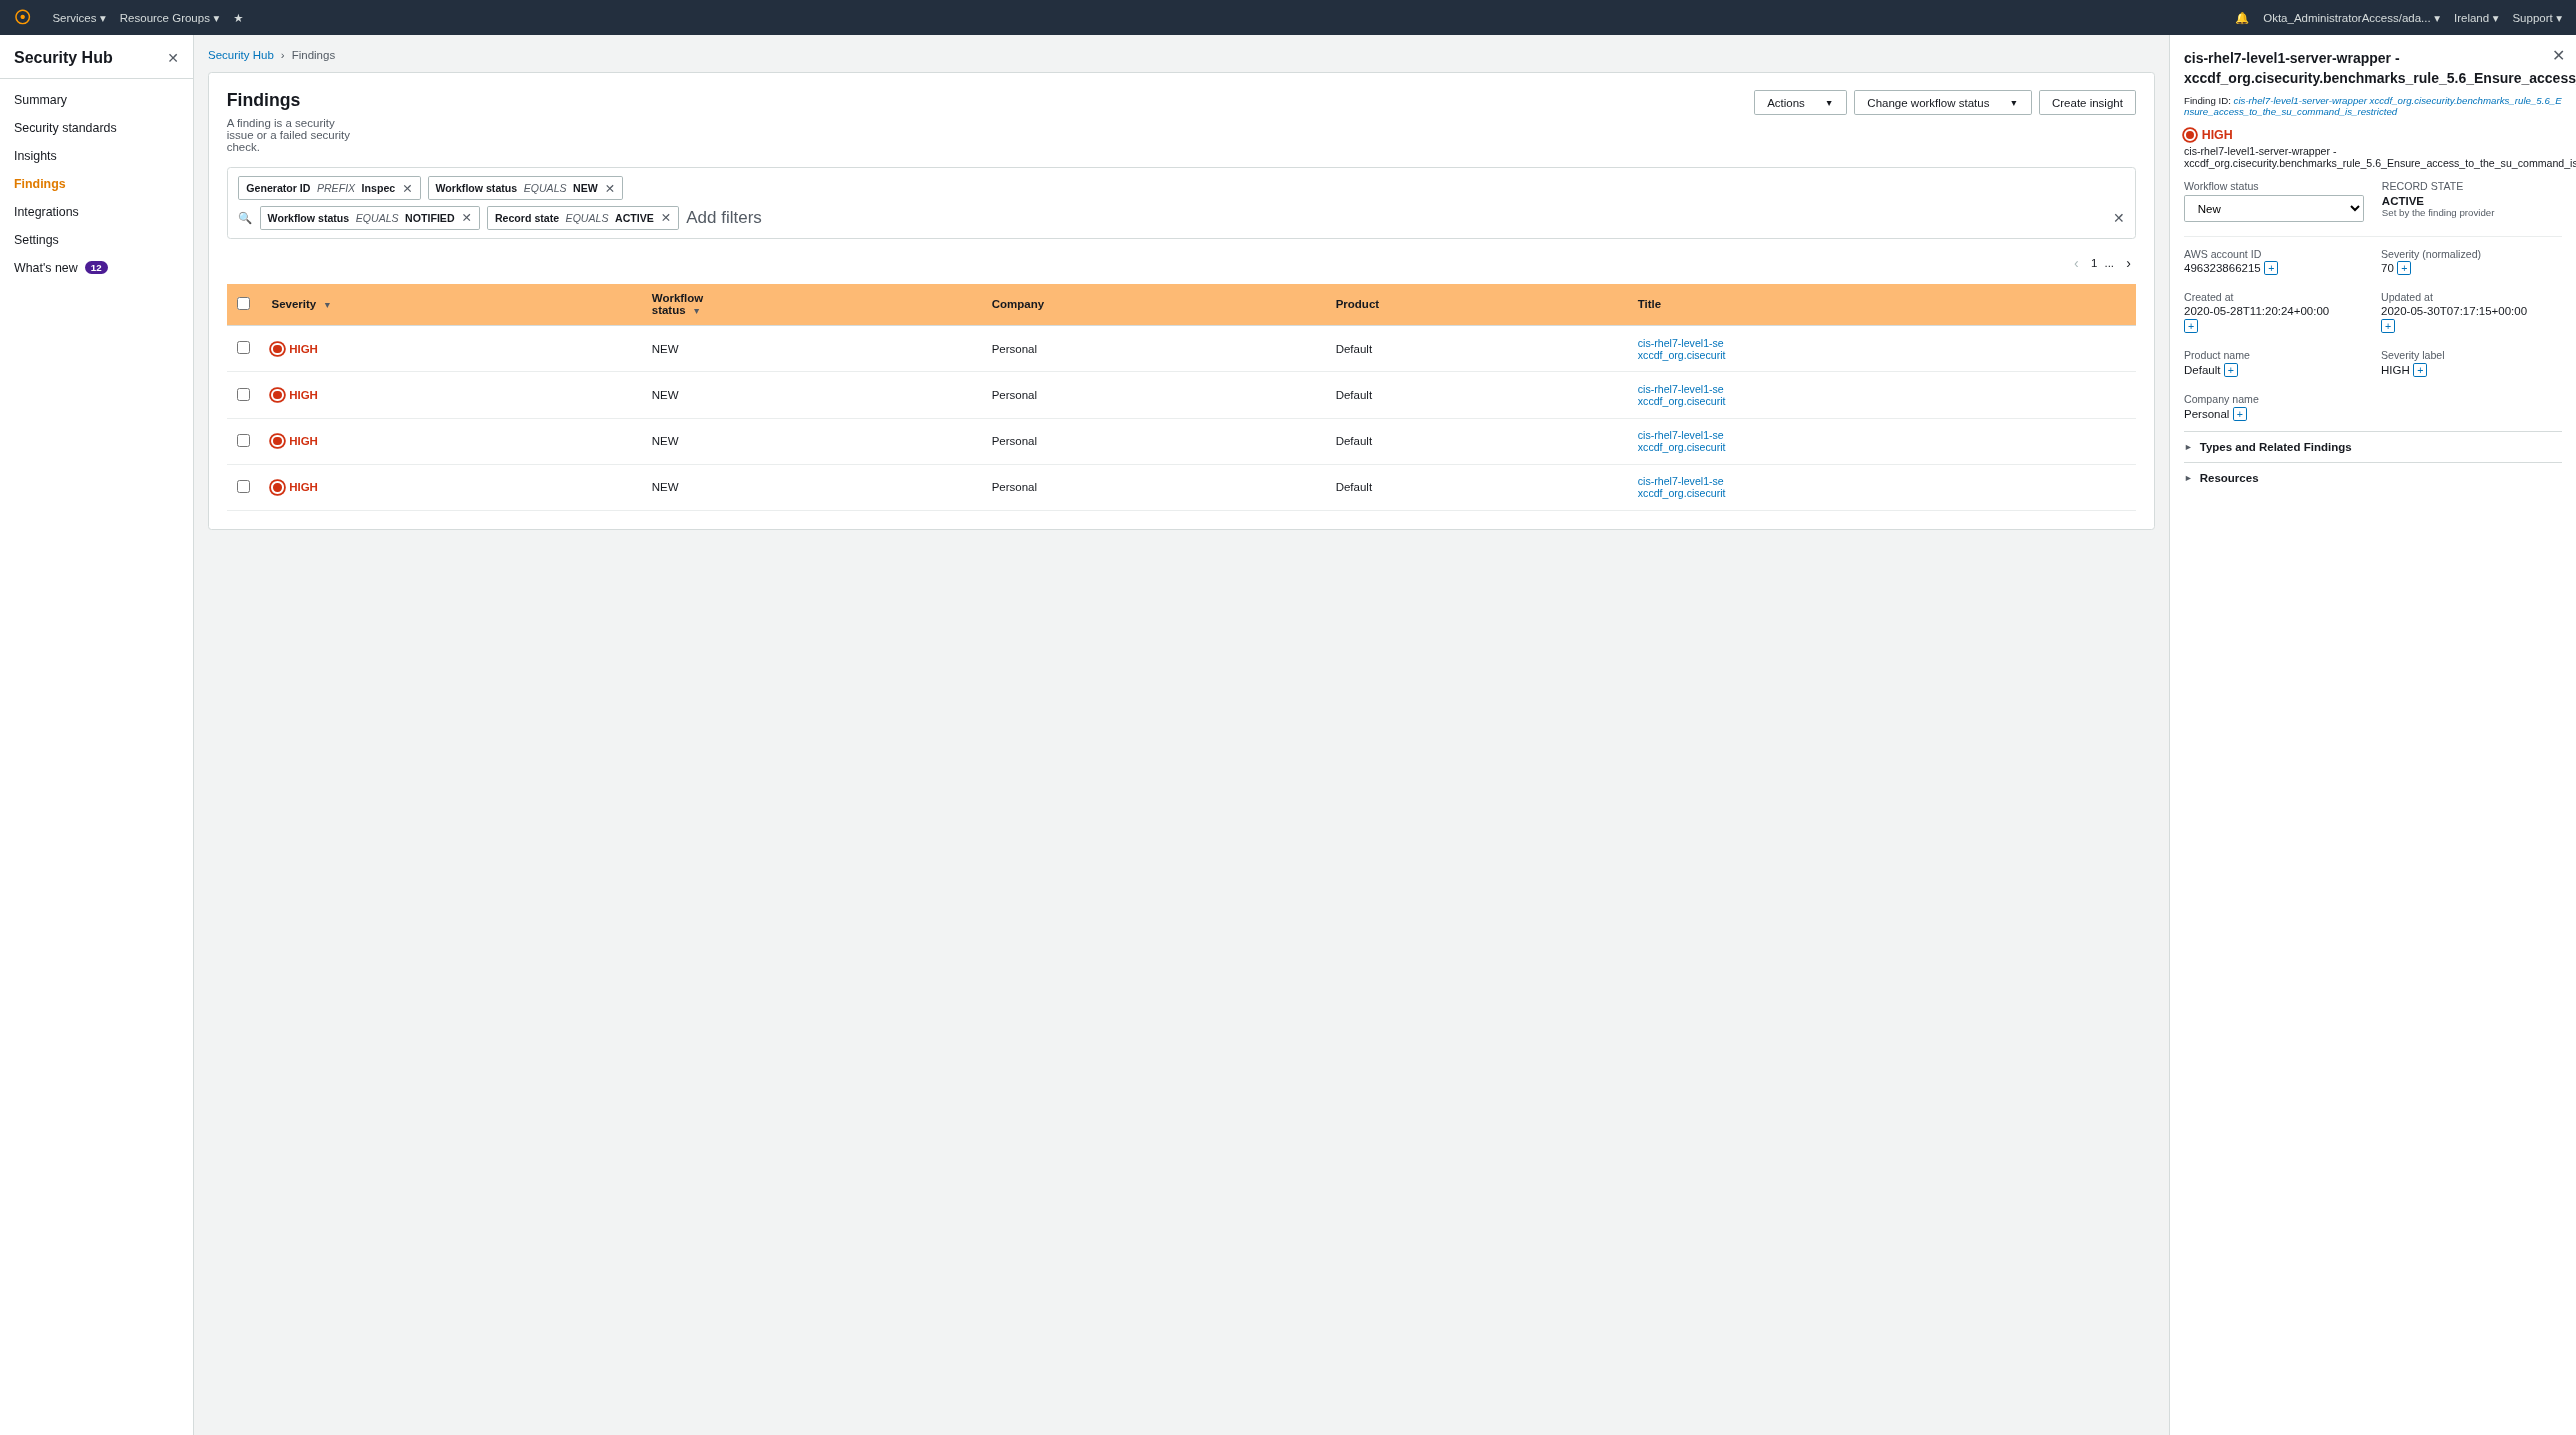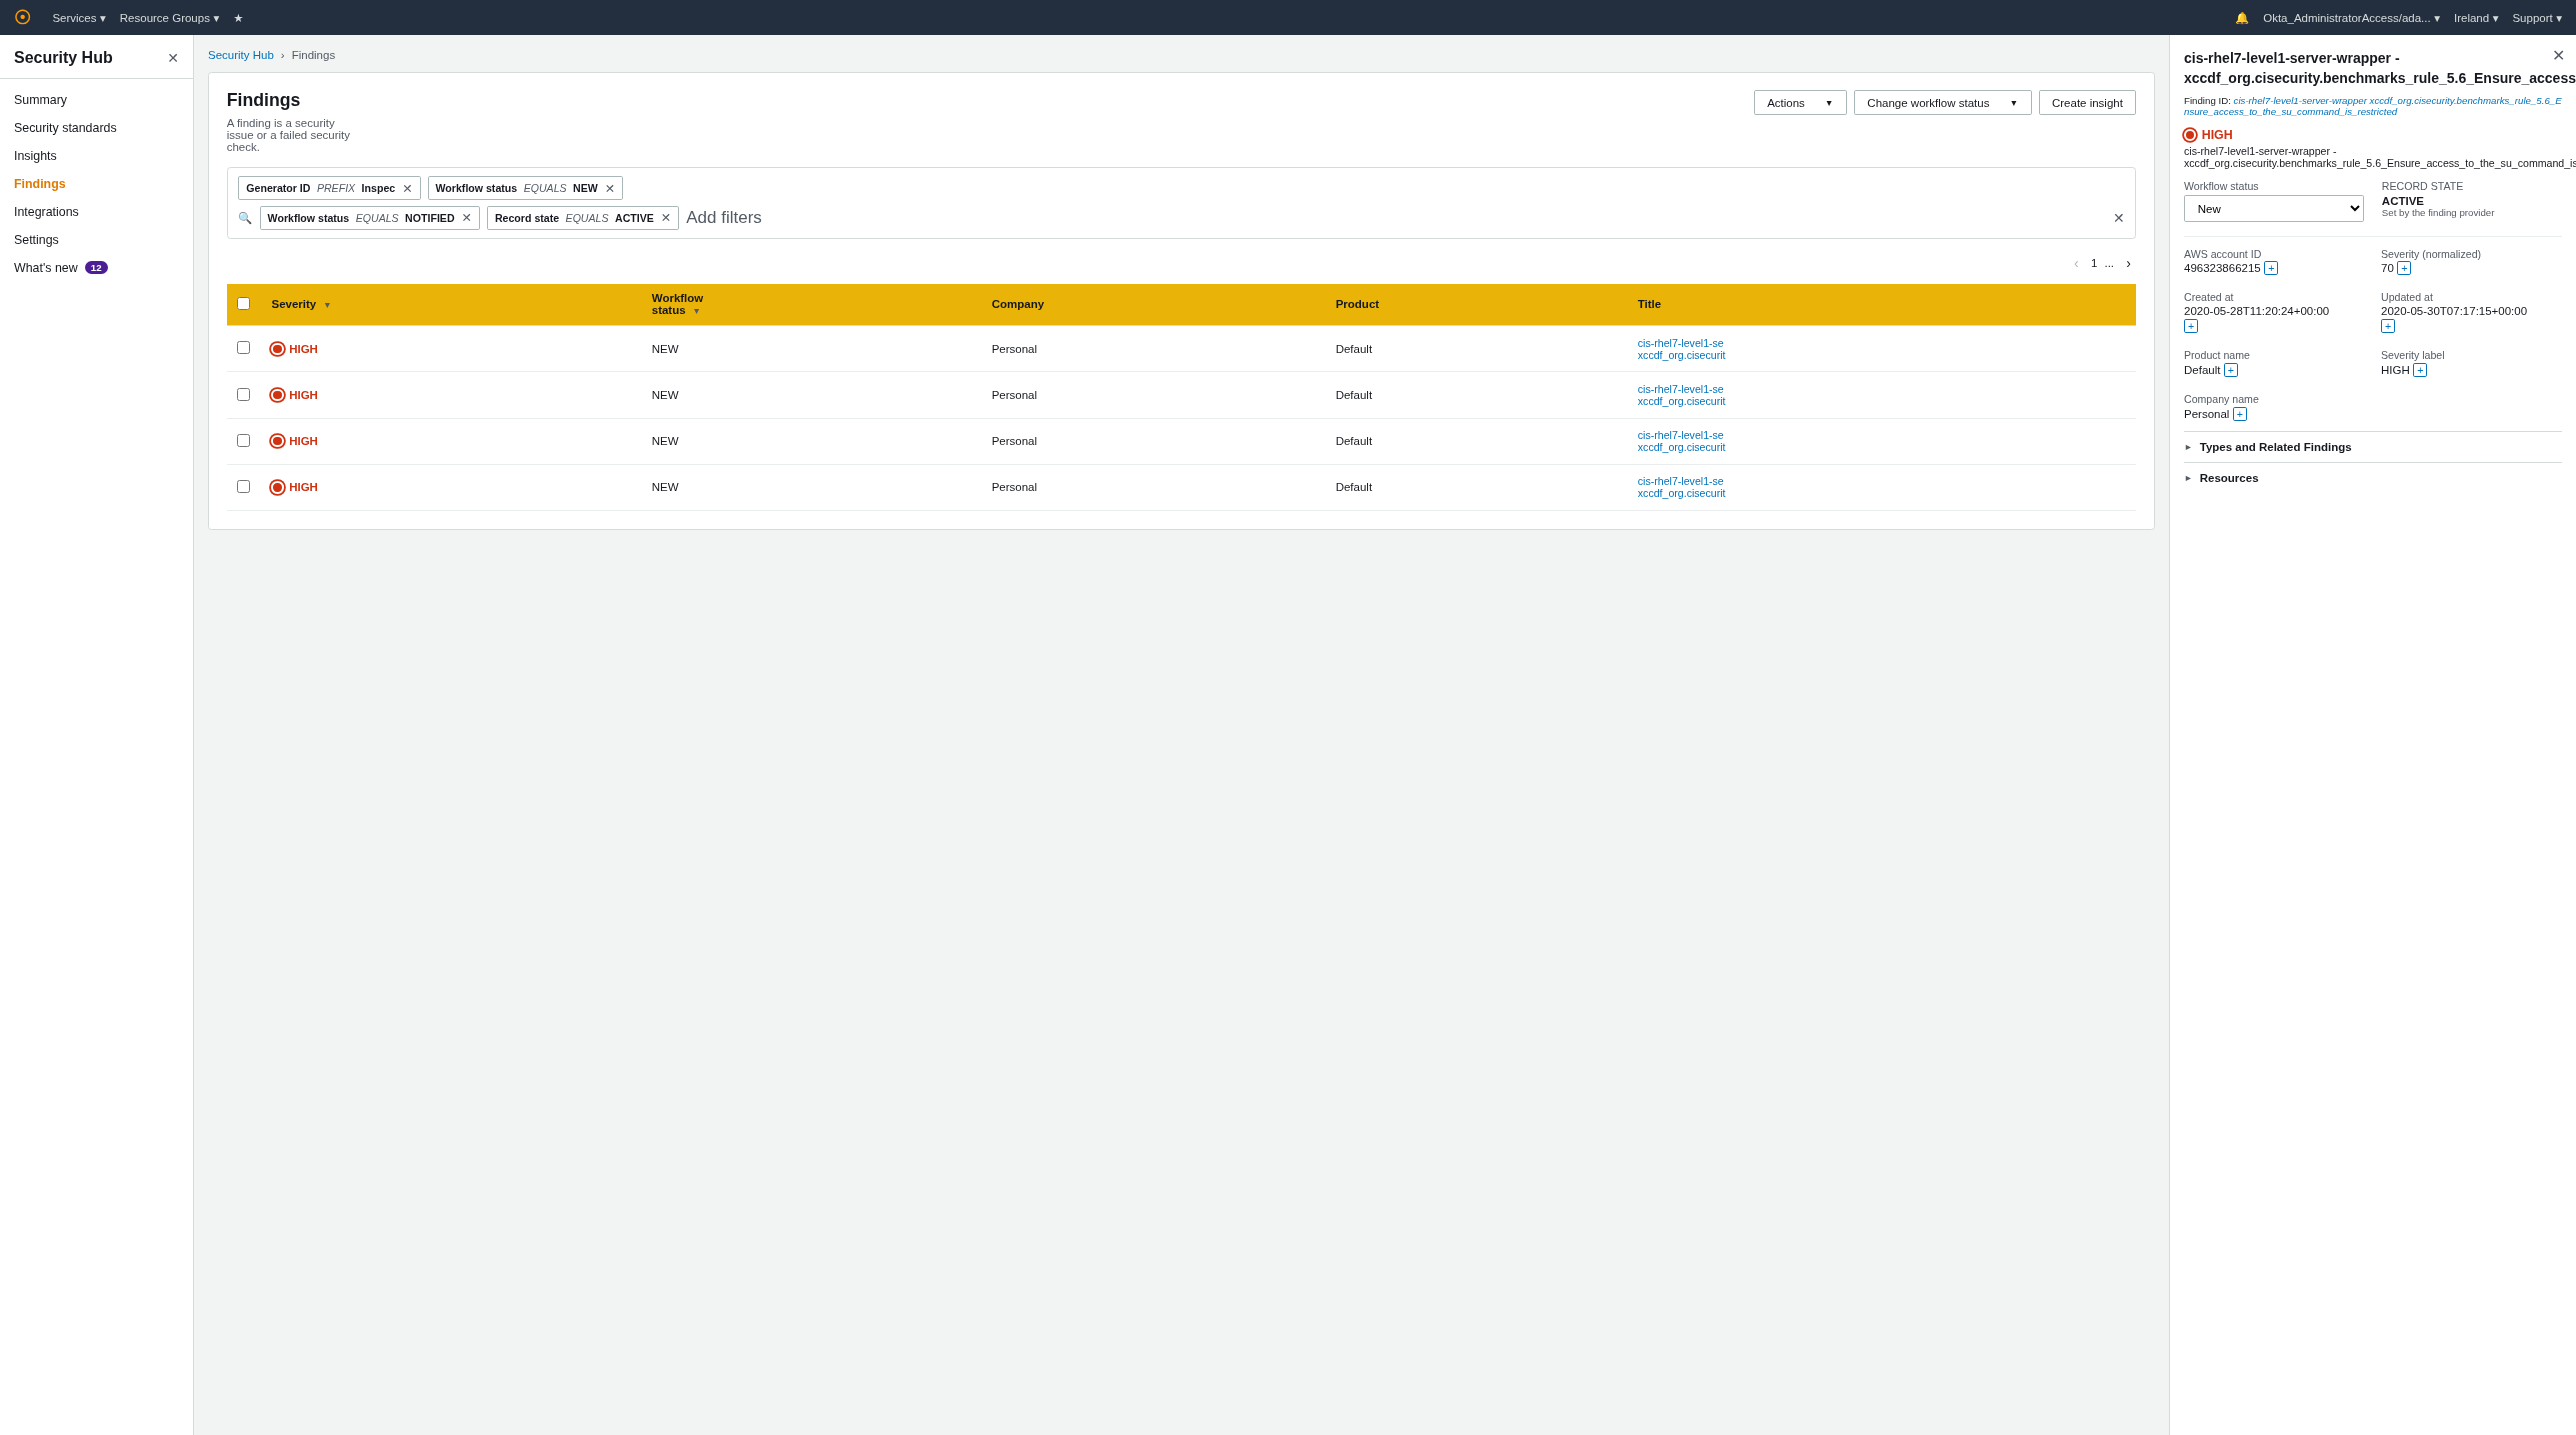--- a/index.html
+++ b/index.html
@@ -215,21 +215,21 @@
 
     
     .findings-table { width: 100%; border-collapse: collapse; }
     .findings-table th {
       text-align: left;
       padding: 8.8px 10.6px;
       border-bottom: 1.8px solid #d5dbdb;
       font-weight: 700;
       font-size: 11.5px;
       color: #16191f;
-      background: #eab308;
+      background: #fdba74;
     }
     .findings-table th .sort-icon { color: #545b64; font-size: 8.8px; margin-left: 3.5px; }
     .findings-table td {
       padding: 10.6px 10.6px;
       border-bottom: 0.9px solid #eaeded;
       font-size: 11.5px;
       vertical-align: middle;
     }
     .checkbox-cell { width: 32px; }
     input[type="checkbox"] { cursor: pointer; }

